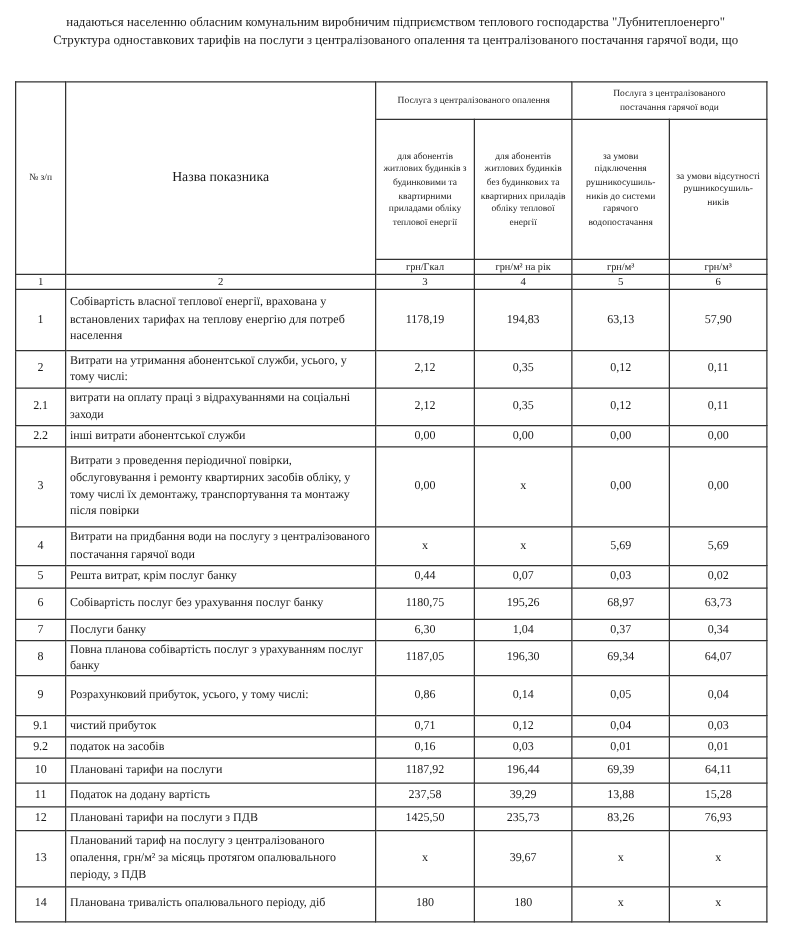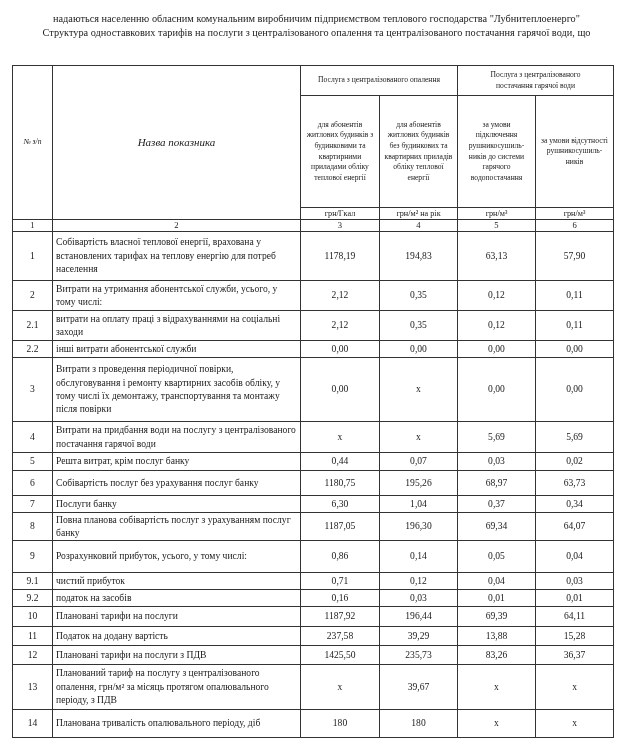--- a/index.html
+++ b/index.html
@@ -5,21 +5,21 @@
   html, body { margin: 0; padding: 0; background: #ffffff; }
   body { width: 633px; height: 750px; position: relative; overflow: hidden;
          font-family: "Liberation Serif", "DejaVu Serif", serif; color: #1a1a1a; }
   .title { position: absolute; left: 0; top: 12px; width: 633px; text-align: center;
            font-size: 10.3px; line-height: 14px; color: #222; }
   .title div { white-space: nowrap; }
   table.t { position: absolute; left: 12px; top: 65px; width: 601px;
             border-collapse: collapse; table-layout: fixed; border: 1.6px solid #111; }
   table.t td { border: 1px solid #333; padding: 0 3px; font-size: 9.6px; line-height: 13.4px;
                vertical-align: middle; }
-  .c { text-align: center; font-style: italic; }
+  .c { text-align: center; }
   .h-name { font-size: 11px !important; }
   .h-small { font-size: 7.6px !important; line-height: 10.6px !important; text-align: center; }
   .unit { font-size: 8.2px !important; line-height: 11px !important; text-align: center; }
   .num { font-size: 8.6px !important; line-height: 10.5px !important; text-align: center; }
   td.name { text-align: left; padding-left: 3px; font-size: 9.8px; }
   td.v { text-align: center; font-size: 9.8px; }
   td.no { text-align: center; font-size: 9.8px; }
   col.c1 { width: 40px; } col.c2 { width: 248px; }
   col.c3 { width: 79px; } col.c4 { width: 78px; } col.c5 { width: 78px; } col.c6 { width: 78px; }
 </style>
@@ -186,21 +186,21 @@
         <td class="v">39,29</td>
         <td class="v">13,88</td>
         <td class="v">15,28</td>
       </tr>
       <tr style="height: 19px;">
         <td class="no">12</td>
         <td class="name">Плановані тарифи на послуги з ПДВ</td>
         <td class="v">1425,50</td>
         <td class="v">235,73</td>
         <td class="v">83,26</td>
-        <td class="v">36,37</td>
+        <td class="v">76,93</td>
       </tr>
       <tr style="height: 45px;">
         <td class="no">13</td>
         <td class="name">Планований тариф на послугу з централізованого опалення, грн/м² за місяць протягом опалювального періоду, з ПДВ</td>
         <td class="v">х</td>
         <td class="v">39,67</td>
         <td class="v">х</td>
         <td class="v">х</td>
       </tr>
       <tr style="height: 28px;">

